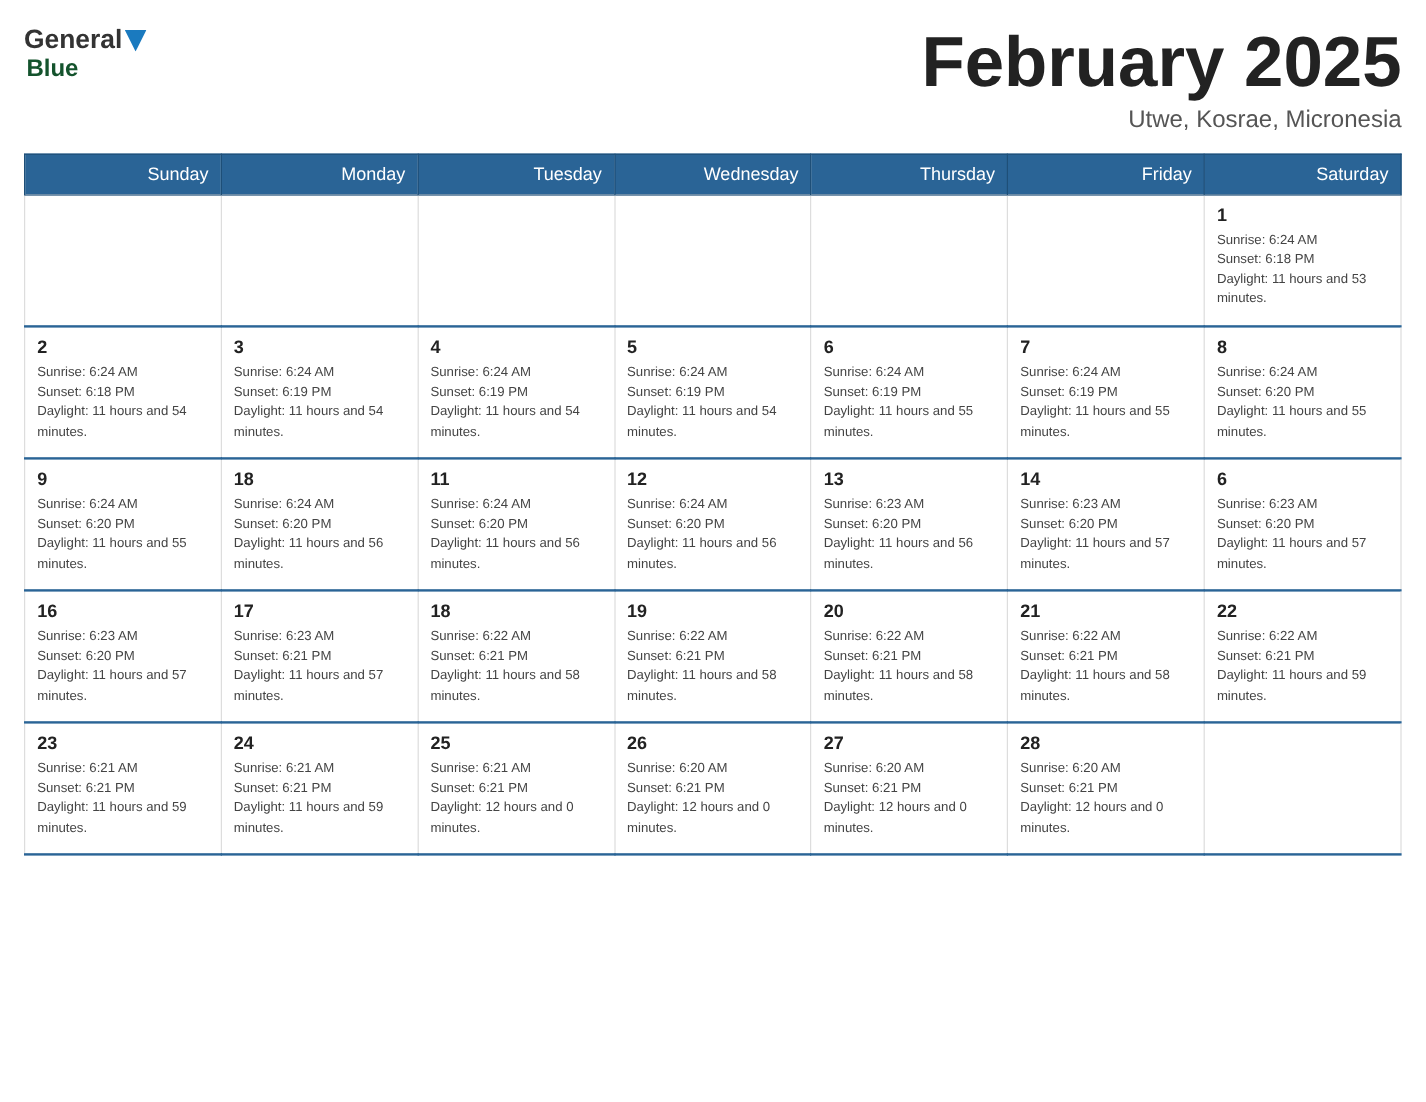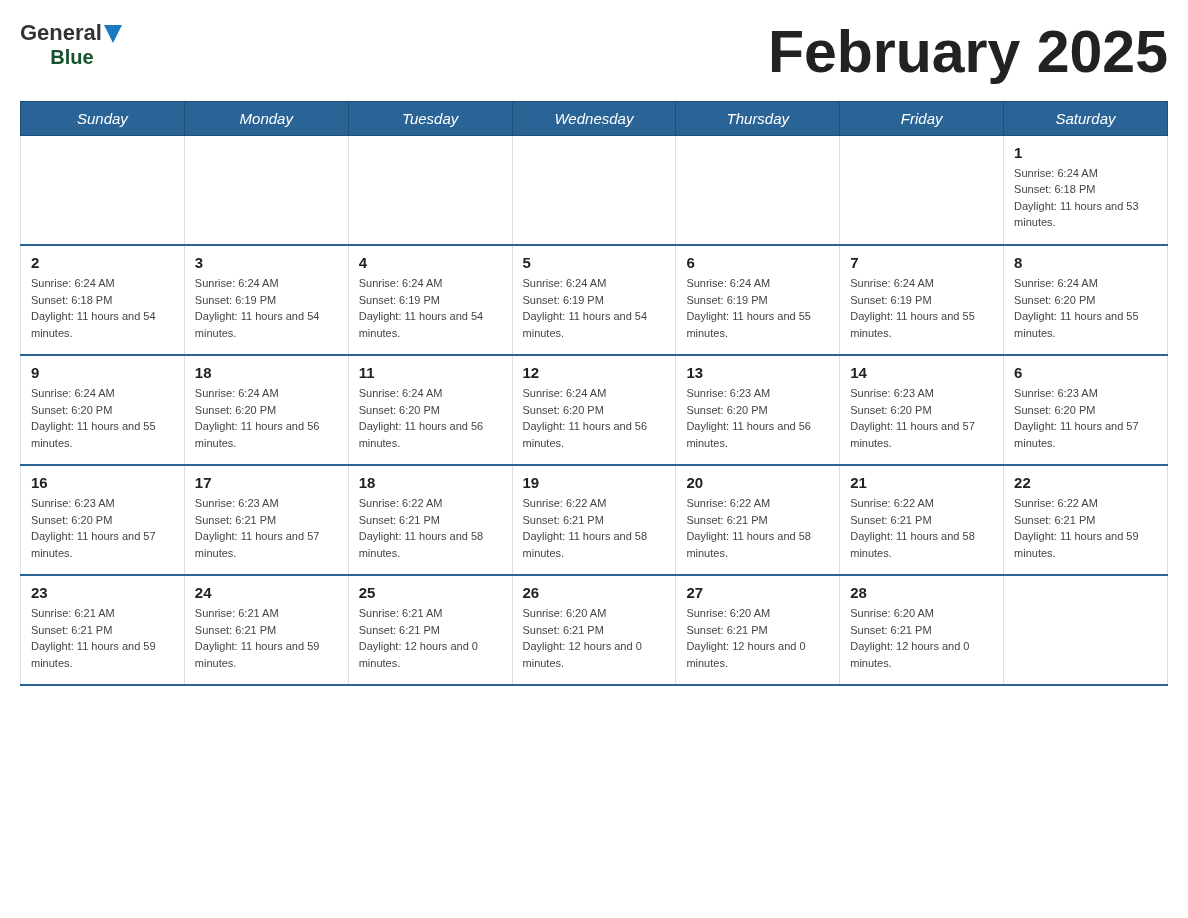--- a/index.html
+++ b/index.html
@@ -12,21 +12,21 @@
     }
     .header {
       display: flex;
       justify-content: space-between;
       align-items: flex-start;
       margin-bottom: 16px;
     }
     .logo-wrapper {
       display: flex;
       flex-direction: column;
-      align-items: center;
+      align-items: flex-start;
     }
     .logo-line1 {
       display: flex;
       align-items: center;
     }
     .logo-line2 {
       display: flex;
       align-items: center;
       gap: 2px;
     }
@@ -49,23 +49,22 @@
       border-collapse: collapse;
     }
     .calendar thead tr {
       background-color: #2a6496;
     }
     .calendar thead th {
       color: #ffffff;
       font-size: 15px;
       font-weight: normal;
       padding: 8px 10px;
-      text-align: center;
+      text-align: right;
       border: 1px solid #1e4f78;
-      font-style: italic;
     }
     .calendar tbody tr {
       border-bottom: 2px solid #2a6496;
     }
     .calendar tbody td {
       vertical-align: top;
       padding: 8px 10px;
       font-size: 13px;
       color: #333;
       border-right: 1px solid #ddd;
@@ -101,20 +100,21 @@
       <svg width="18" height="18" viewBox="0 0 18 18" style="margin-left:2px;margin-top:2px;">
         <polygon points="0,0 18,0 9,18" fill="#1a7abf"></polygon>
       </svg>
     </div>
     <div class="logo-line2">
       <span style="font-size:20px;font-weight:bold;color:#14532d;margin-left:2px;">Blue</span>
     </div>
   </div>
   <div class="title-section">
     <div class="page-title">February 2025</div>
+    <div class="subtitle">Utwe, Kosrae, Micronesia</div>
   </div>
 </div>
 
 <table class="calendar">
   <thead>
     <tr>
       <th>Sunday</th>
       <th>Monday</th>
       <th>Tuesday</th>
       <th>Wednesday</th>

